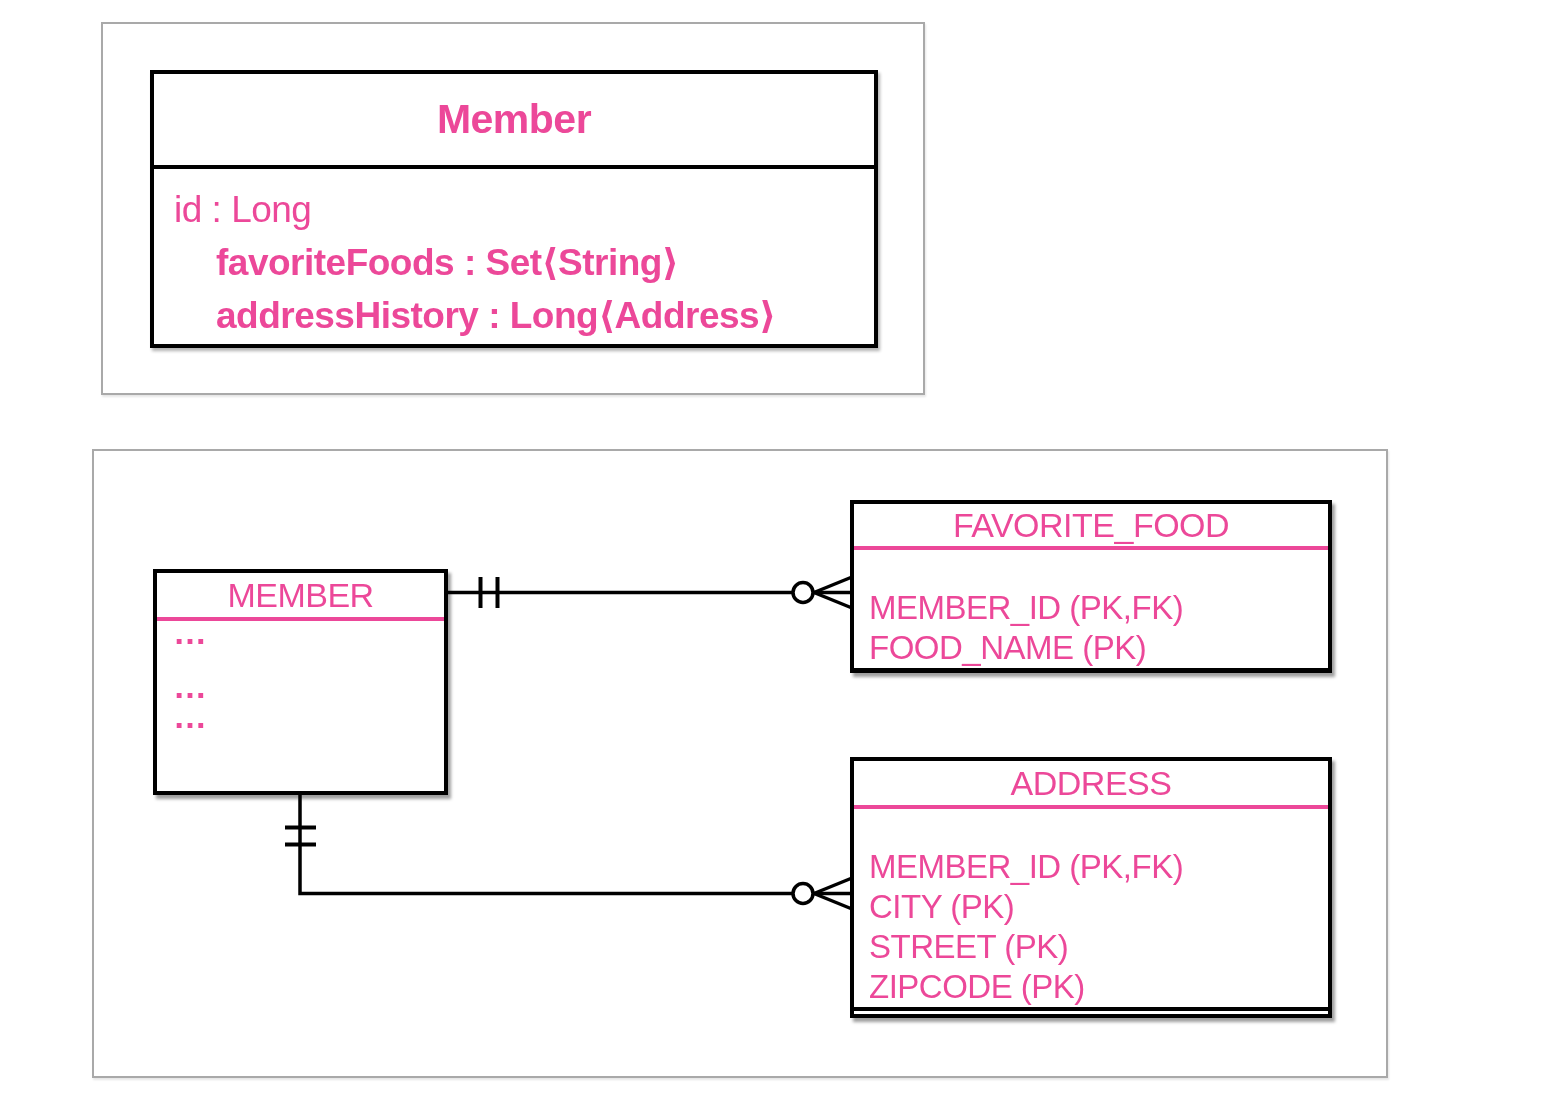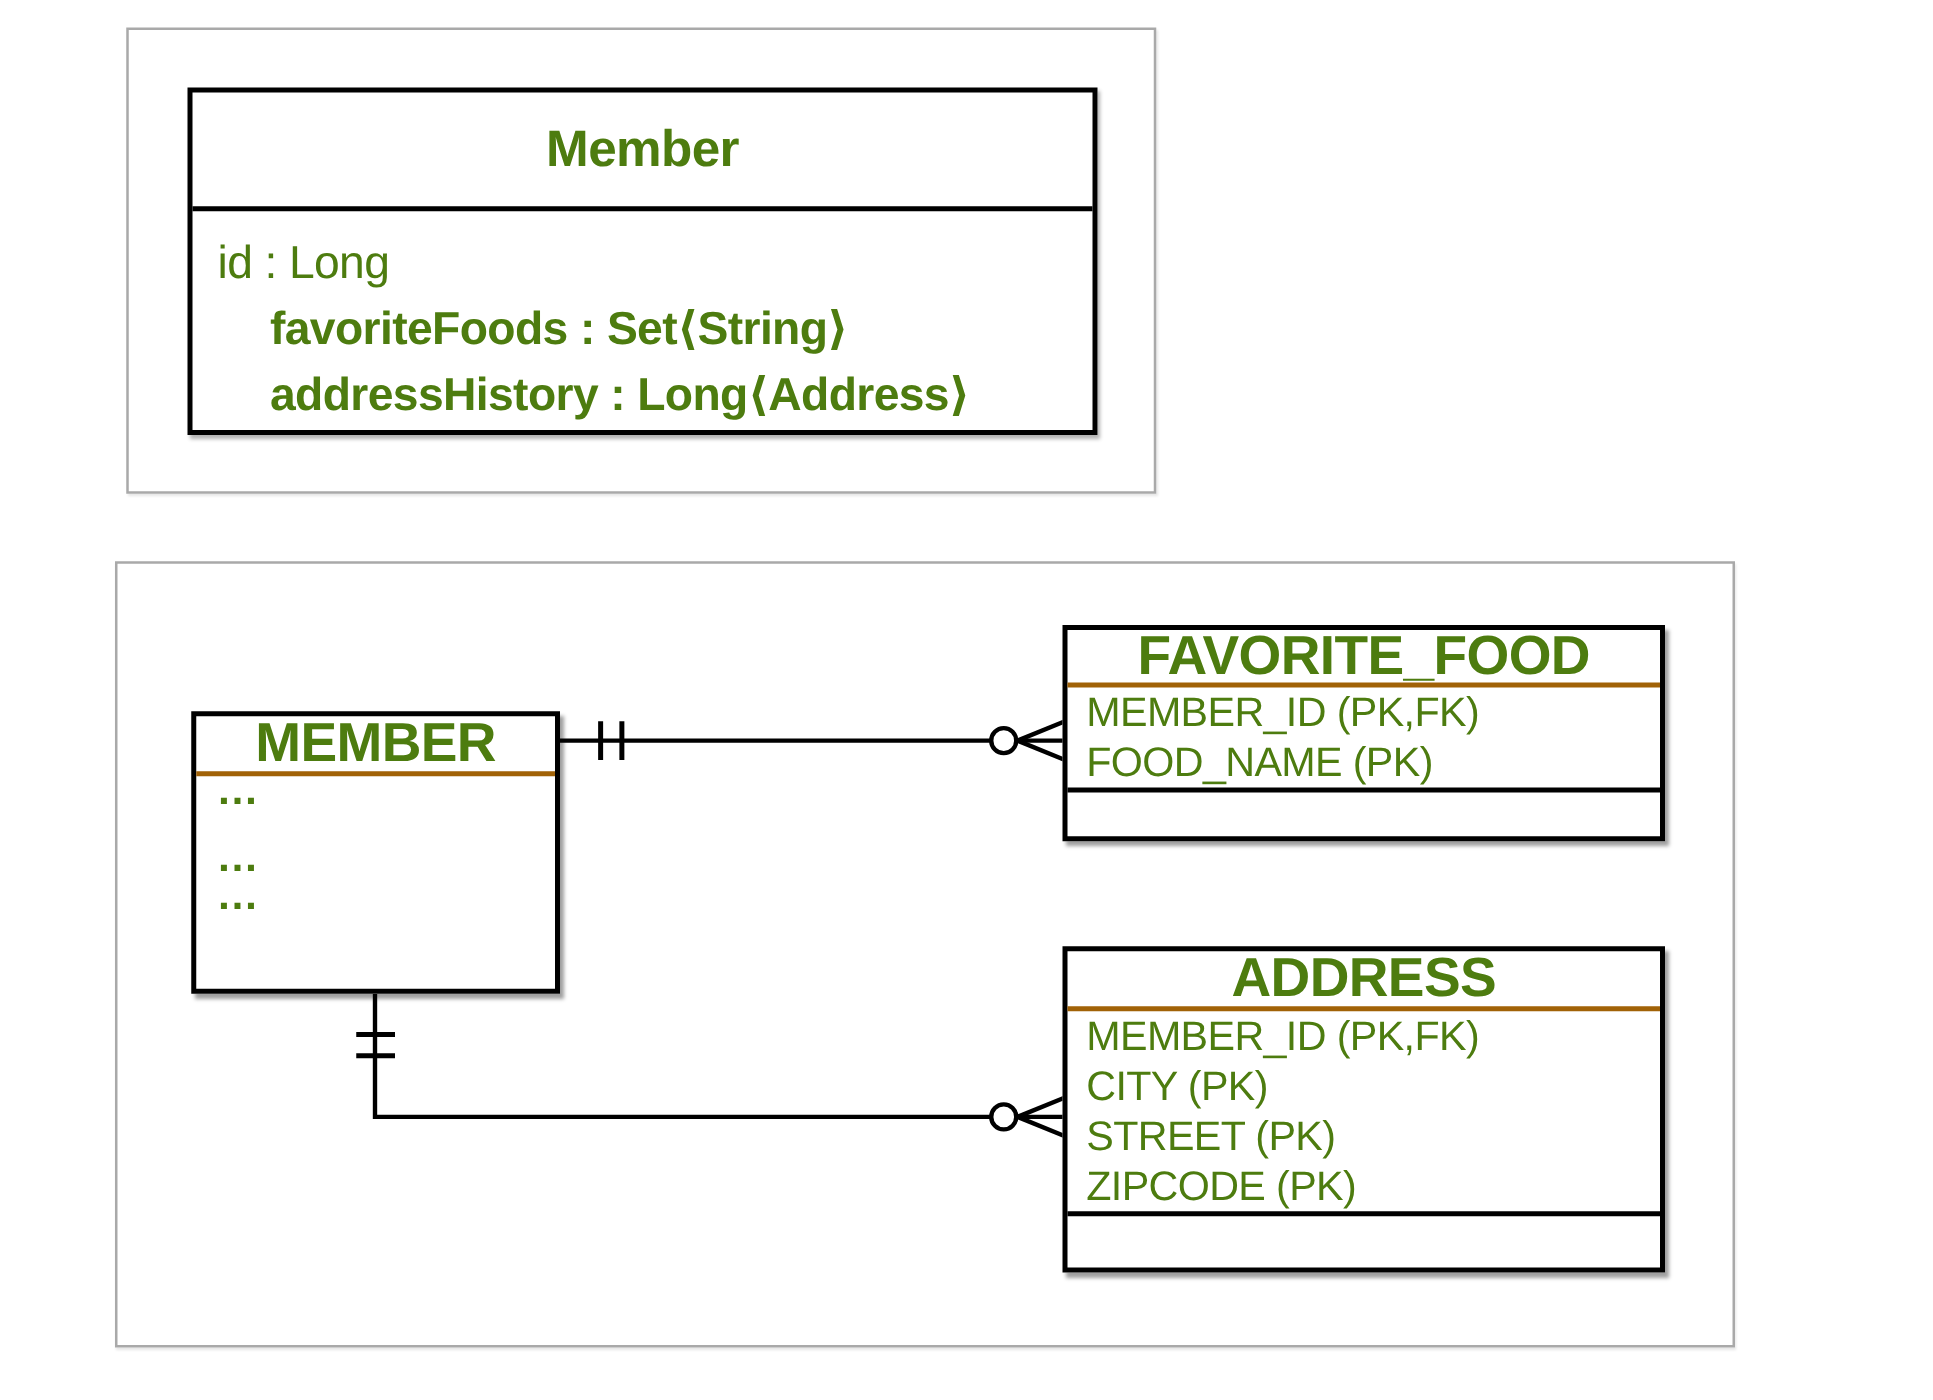--- a/index.html
+++ b/index.html
@@ -6,21 +6,21 @@
     margin: 0;
     padding: 0;
     background: #ffffff;
   }
   .page {
     position: relative;
     width: 1546px;
     height: 1120px;
     background: #ffffff;
     font-family: "Liberation Sans", "DejaVu Sans", sans-serif;
-    color: #4d7c0f;
+    color: #ec4899;
     overflow: hidden;
   }
   .panel {
     position: absolute;
     background: #ffffff;
     border: 2px solid #a9a9a9;
     box-shadow: 1px 2px 2px rgba(0,0,0,0.10);
     box-sizing: border-box;
   }
   .panel-top    { left: 101px; top: 22px;  width: 824px;  height: 373px; }
@@ -65,44 +65,44 @@
     box-sizing: border-box;
     box-shadow: 3px 4px 3px rgba(0,0,0,0.38);
     z-index: 2;
     letter-spacing: -0.5px;
   }
   .er-member        { left: 153px; top: 569px; width: 295px; height: 226px; }
   .er-favorite-food { left: 850px; top: 500px; width: 482px; height: 173px; }
   .er-address       { left: 850px; top: 757px; width: 482px; height: 261px; }
 
   .er-header {
-    border-bottom: 4px solid #a16207;
+    border-bottom: 4px solid #ec4899;
     display: flex;
     align-items: center;
     justify-content: center;
-    font-weight: 700;
-    font-size: 44px;
+    font-weight: 400;
+    font-size: 34px;
   }
   .er-member .er-header        { height: 44px; }
   .er-favorite-food .er-header { height: 42px; }
   .er-address .er-header       { height: 44px; }
 
   .er-row {
     display: flex;
     align-items: center;
     padding-left: 15px;
     font-size: 33px;
     font-weight: 400;
     white-space: nowrap;
   }
   .er-member .er-keyrow {
     height: 46px;
     border-bottom: 4px solid #000;
   }
-  .er-rows-group { border-bottom: 4px solid #000; }
+  .er-rows-group { border-bottom: 4px solid #000; margin-top: 38px; }
   .er-favorite-food .er-row { height: 40px; }
   .er-address .er-row       { height: 40px; }
 
   .er-extra {
     position: relative;
     height: 120px;
   }
   .dots-row {
     position: absolute;
     left: 16px;

